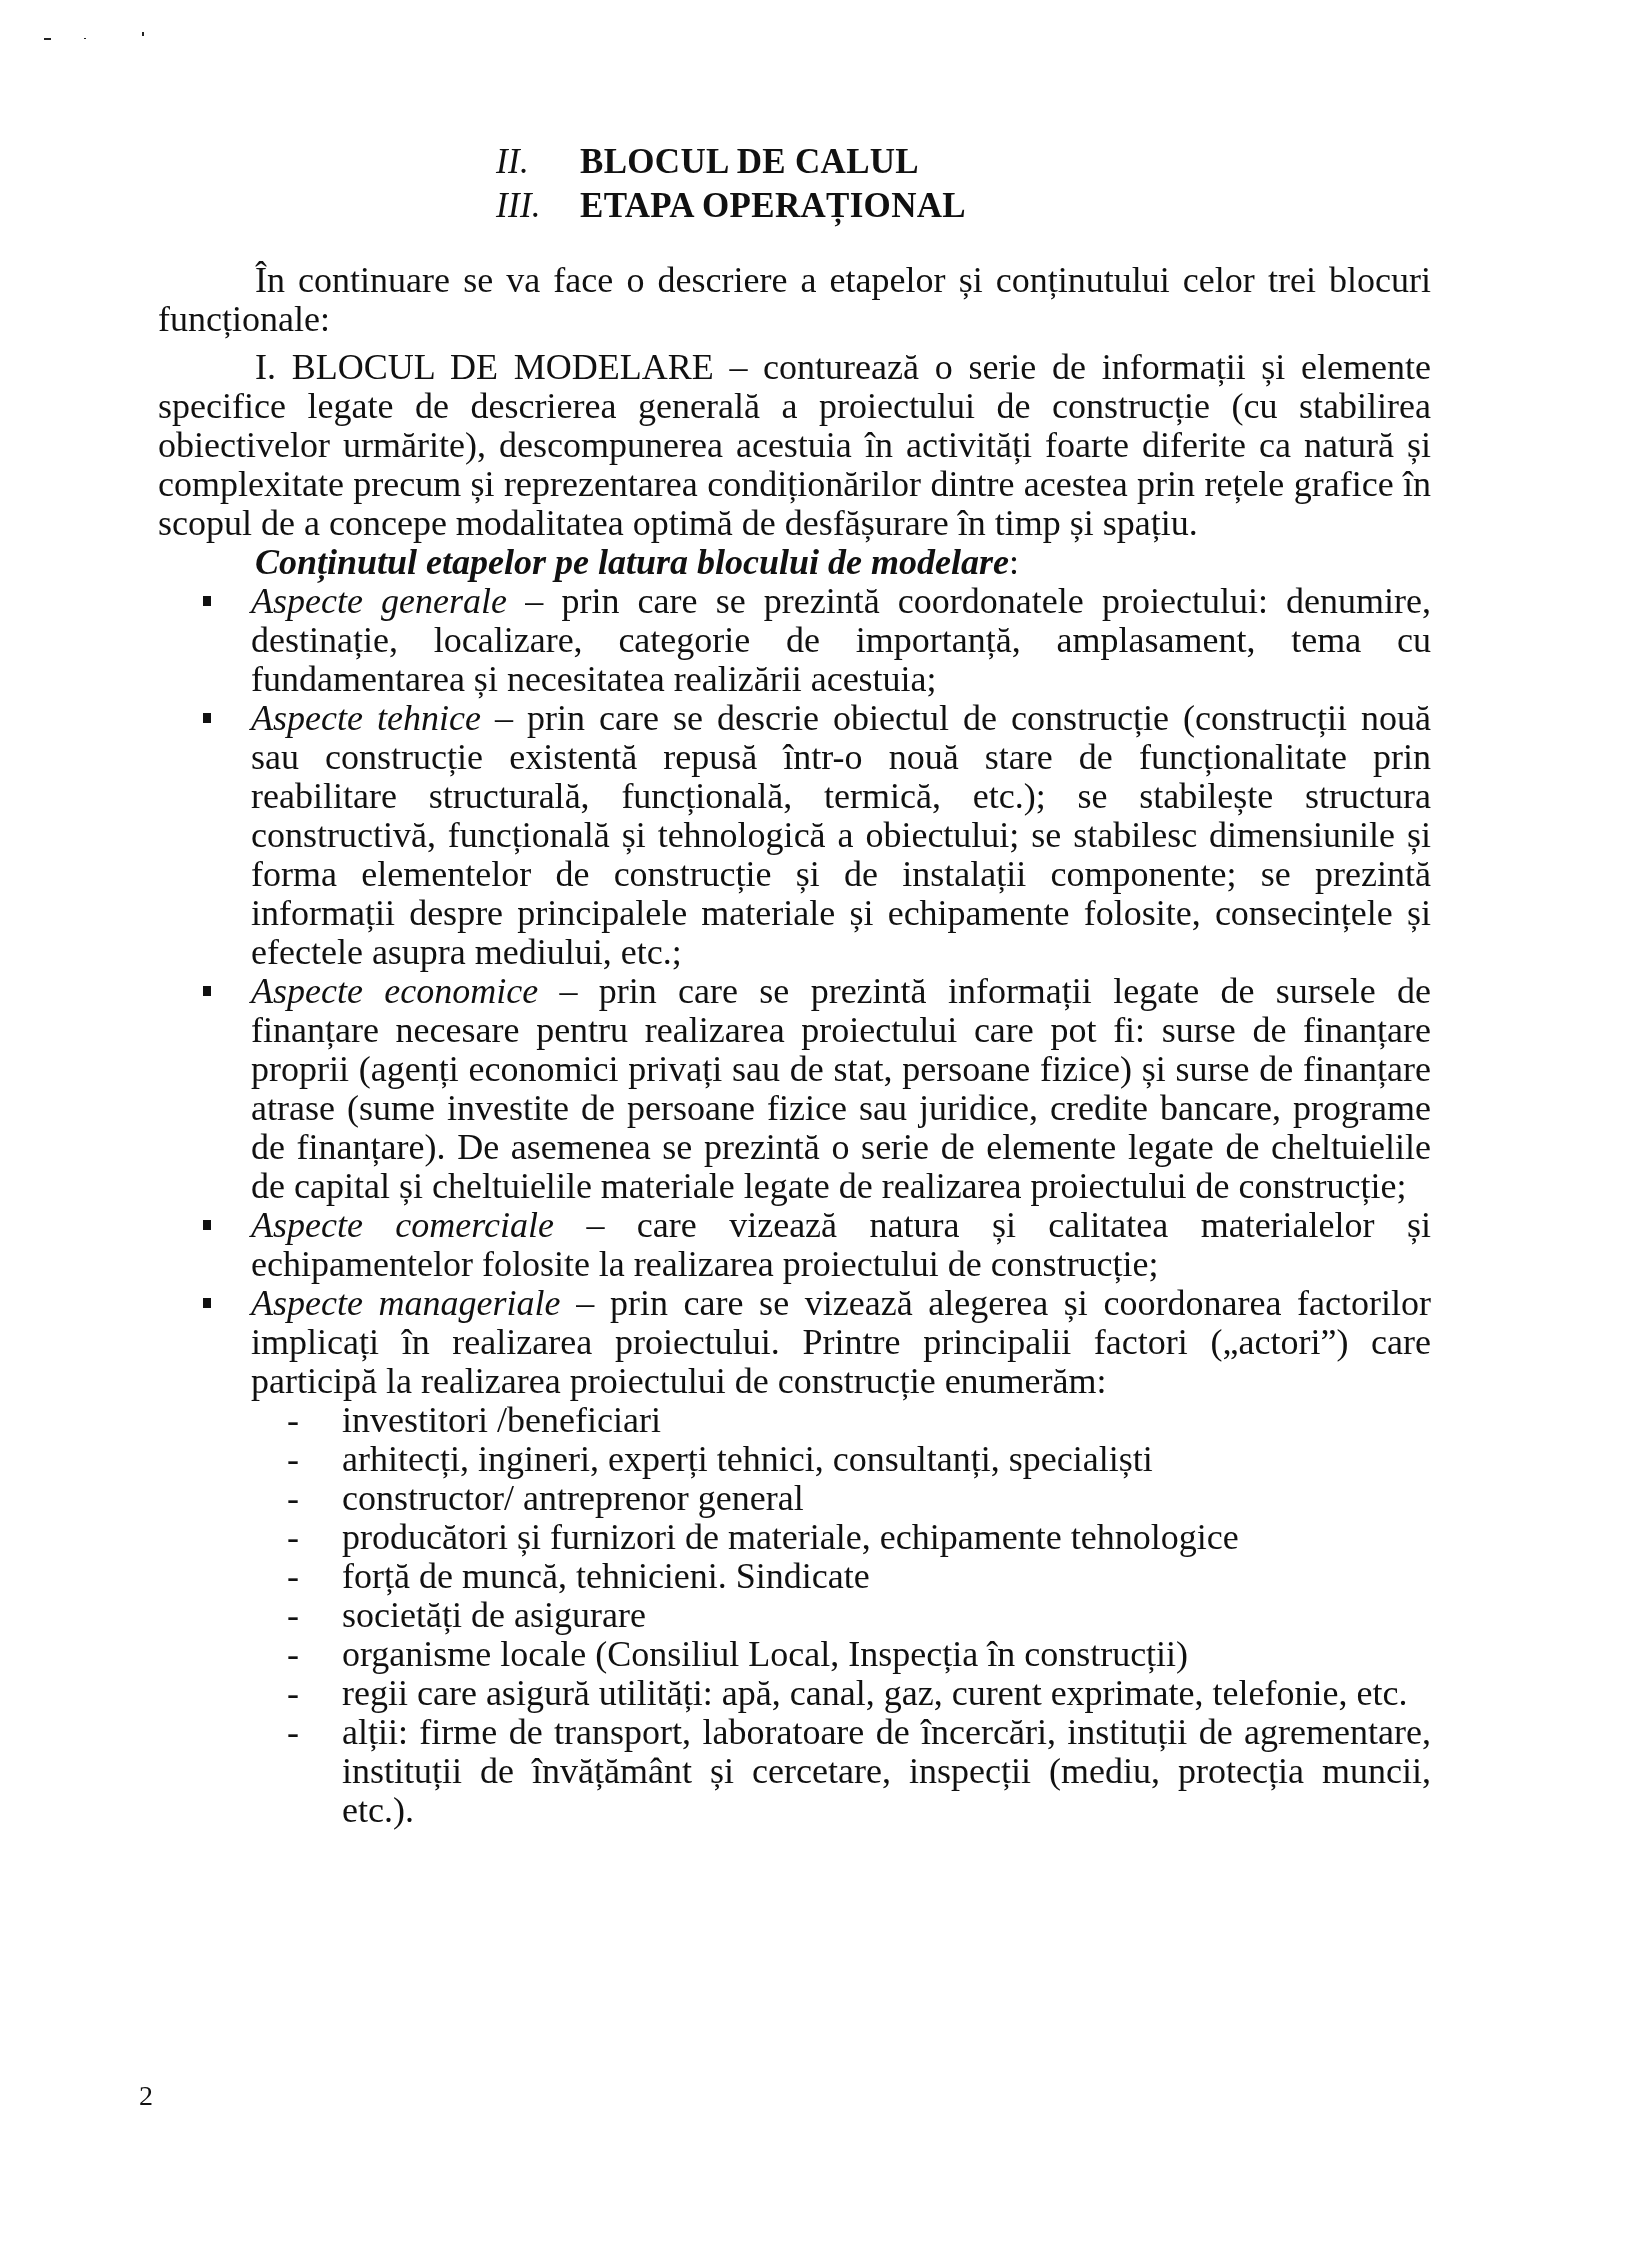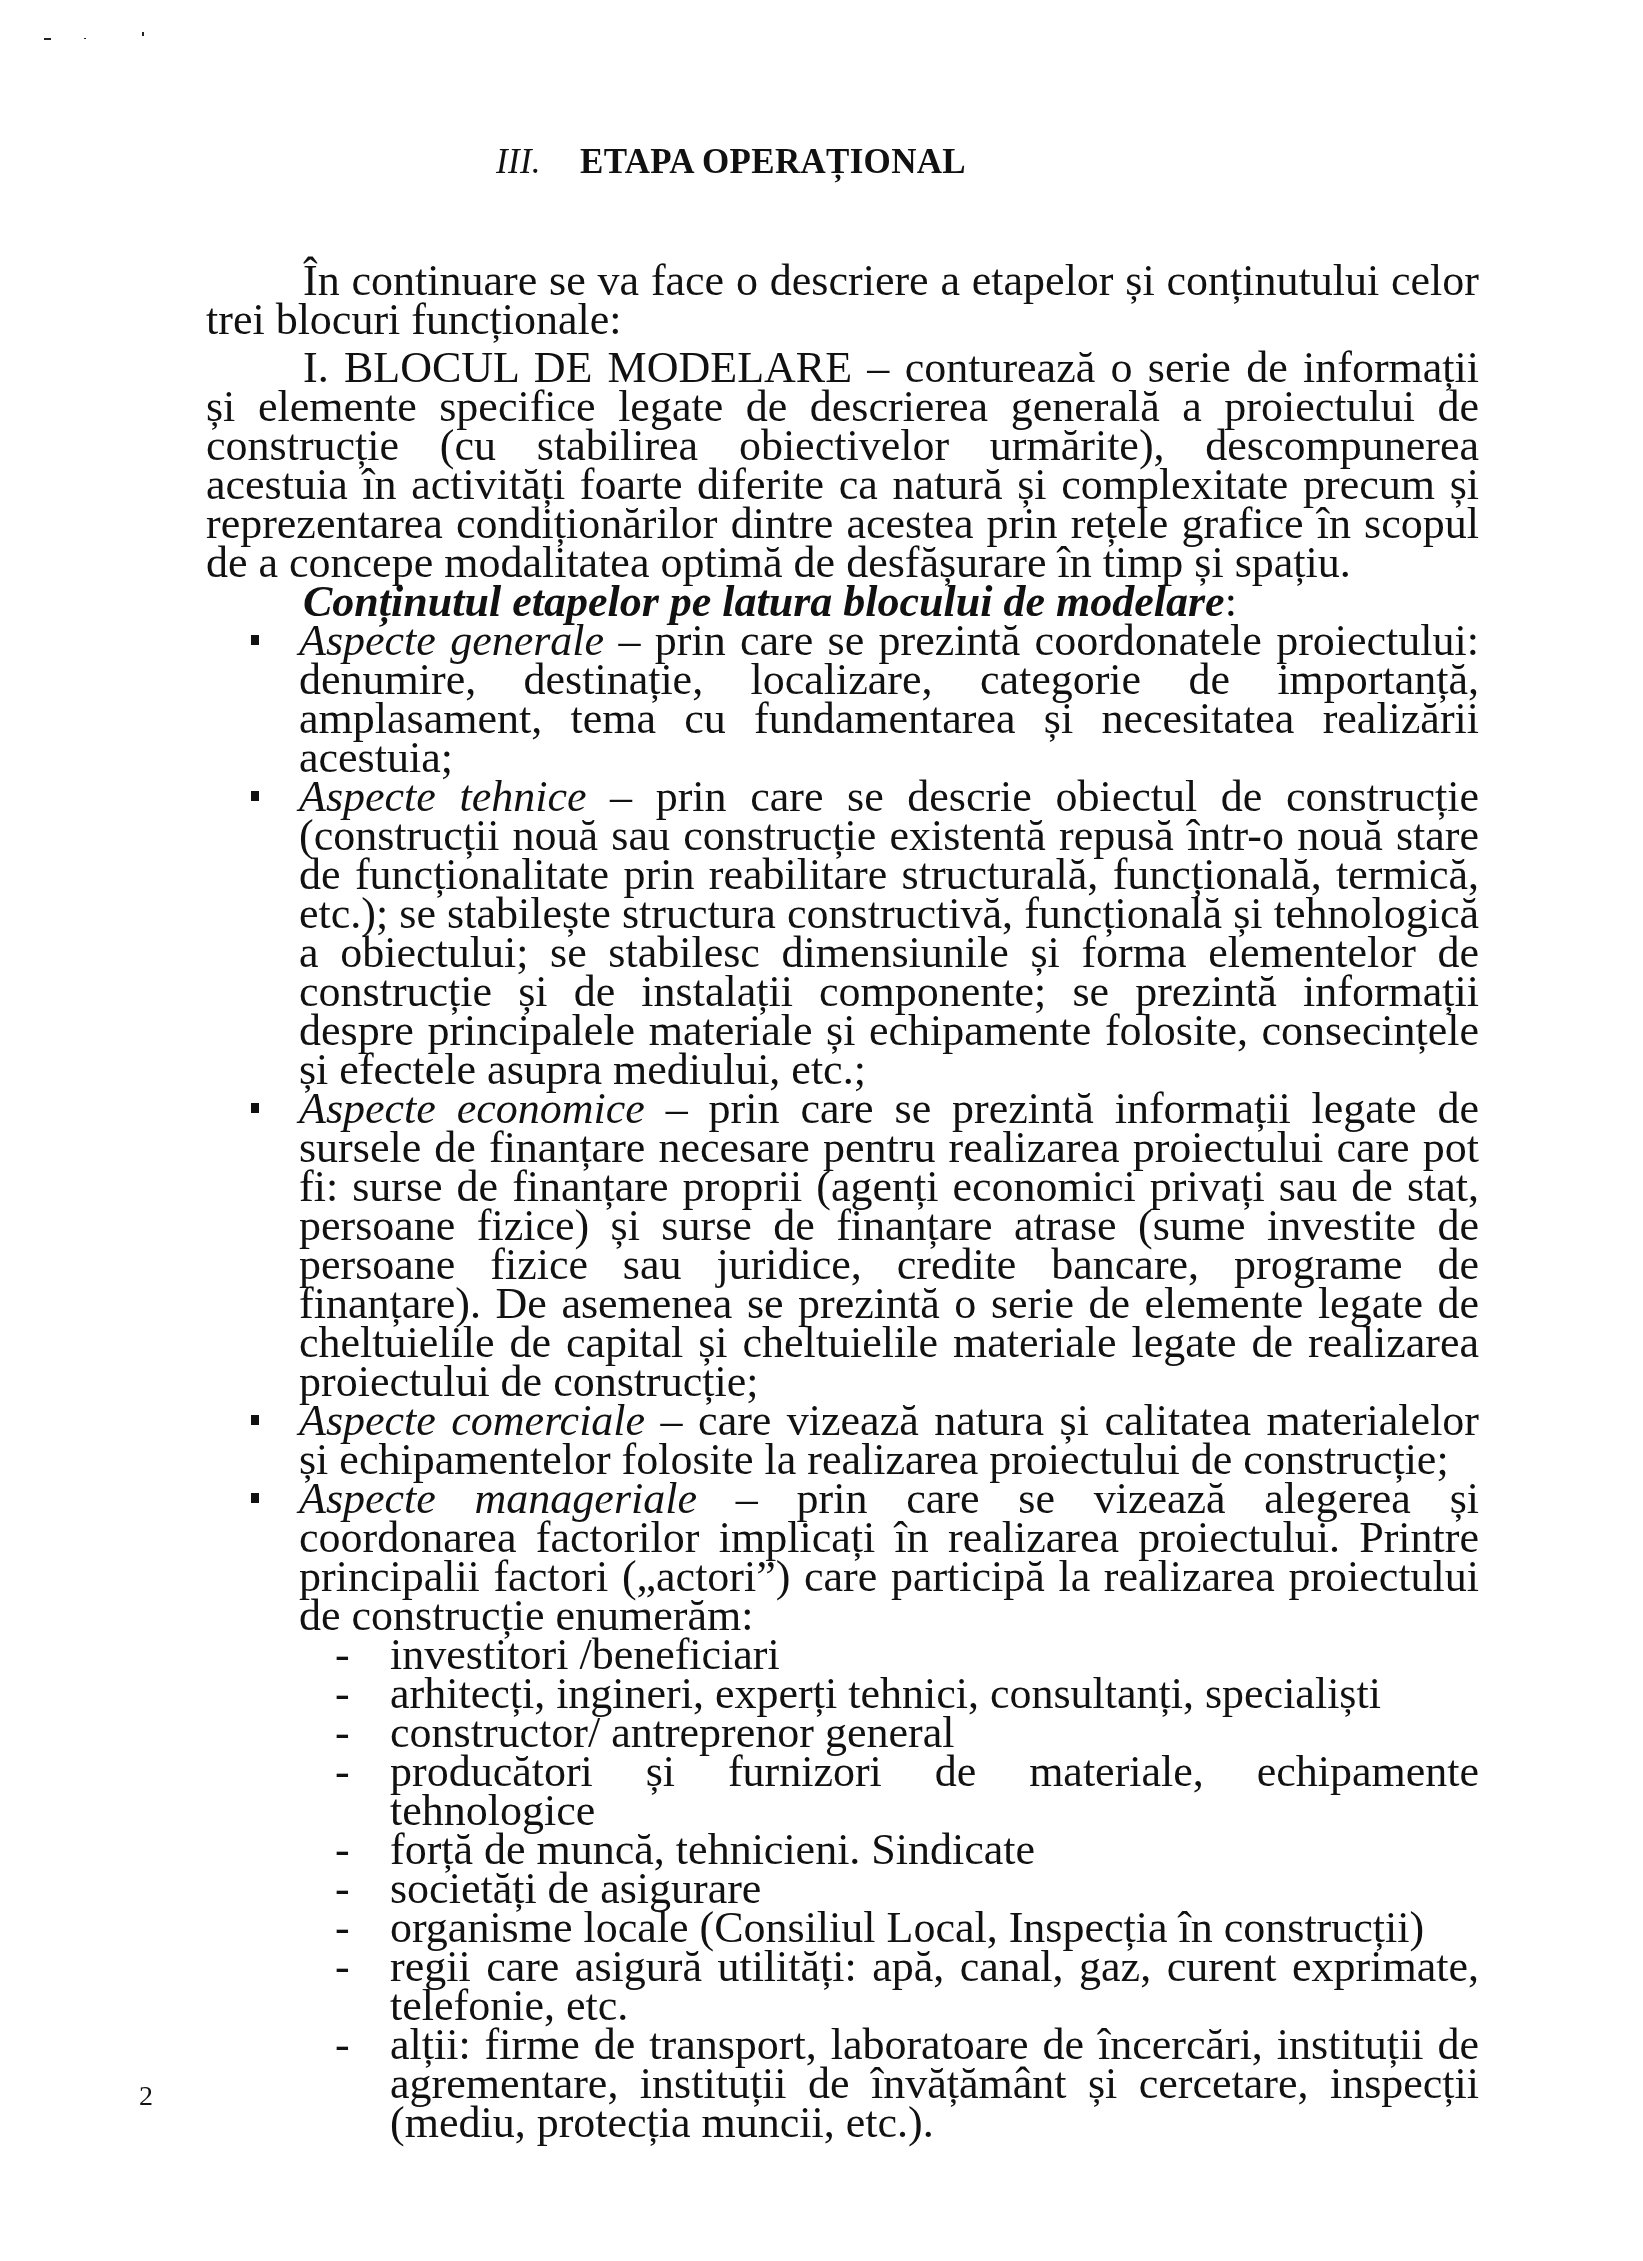--- a/index.html
+++ b/index.html
@@ -9,21 +9,21 @@
       color: #111111;
     }
     .page { position: absolute; left: 0; top: 0; width: 1643px; height: 2261px; }
     .specks { position: absolute; left: 39px; top: 26px; width: 142px; height: 26px; }
     .speck { position: absolute; background: #222; }
 
     .headings { position: absolute; left: 496px; top: 140px; }
     .heading-line { display: flex; align-items: baseline; font-size: 35px; line-height: 44px; font-weight: bold; letter-spacing: 0.3px; }
     .heading-num { font-style: italic; font-weight: normal; width: 84px; }
 
-    .body { position: absolute; left: 158px; top: 261px; width: 1273px; font-size: 44px; line-height: 39px; margin-left: 48px; }
+    .body { position: absolute; left: 158px; top: 261px; width: 1273px; font-size: 36px; line-height: 39px; }
     p { margin: 0; text-align: justify; }
     .indent { text-indent: 97px; }
     .gap-sm { margin-top: 9px; }
     .b { font-weight: normal; }
     .i { font-style: italic; }
     .bi { font-weight: bold; font-style: italic; }
     .etapa { font-weight: bold; text-decoration: underline; text-decoration-thickness: 3.2px; text-underline-offset: 3.9px; }
 
     ul.aspects { list-style: none; margin: 0; padding: 0; }
     ul.aspects > li { position: relative; padding-left: 93px; text-align: justify; }
@@ -40,20 +40,24 @@
 
 <div class="page">
 
   <div class="specks">
     <span class="speck" style="left:5.2px;top:11.6px;width:6.4px;height:2.6px;"></span>
     <span class="speck" style="left:45px;top:11.6px;width:1.9px;height:1.9px;"></span>
     <span class="speck" style="left:103px;top:6.4px;width:1.9px;height:3.9px;"></span>
   </div>
 
   <div class="headings">
+    <div class="heading-line">
+      <span class="heading-num">II.</span>
+      <span>BLOCUL DE CALUL</span>
+    </div>
     <div class="heading-line">
       <span class="heading-num">III.</span>
       <span>ETAPA OPERAȚIONAL</span>
     </div>
   </div>
 
   <div class="body">
     <p class="indent">În continuare se va face o descriere a etapelor și conținutului celor trei blocuri funcționale:</p>
 
     <p class="indent gap-sm"><span class="b">I. BLOCUL DE MODELARE</span><span> – conturează o serie de informații și elemente specifice legate de descrierea generală a proiectului de construcție (cu stabilirea obiectivelor urmărite), descompunerea acestuia în activități foarte diferite ca natură și complexitate precum și reprezentarea condiționărilor dintre acestea prin rețele grafice în scopul de a concepe modalitatea optimă de desfășurare în timp și spațiu.</span></p>

